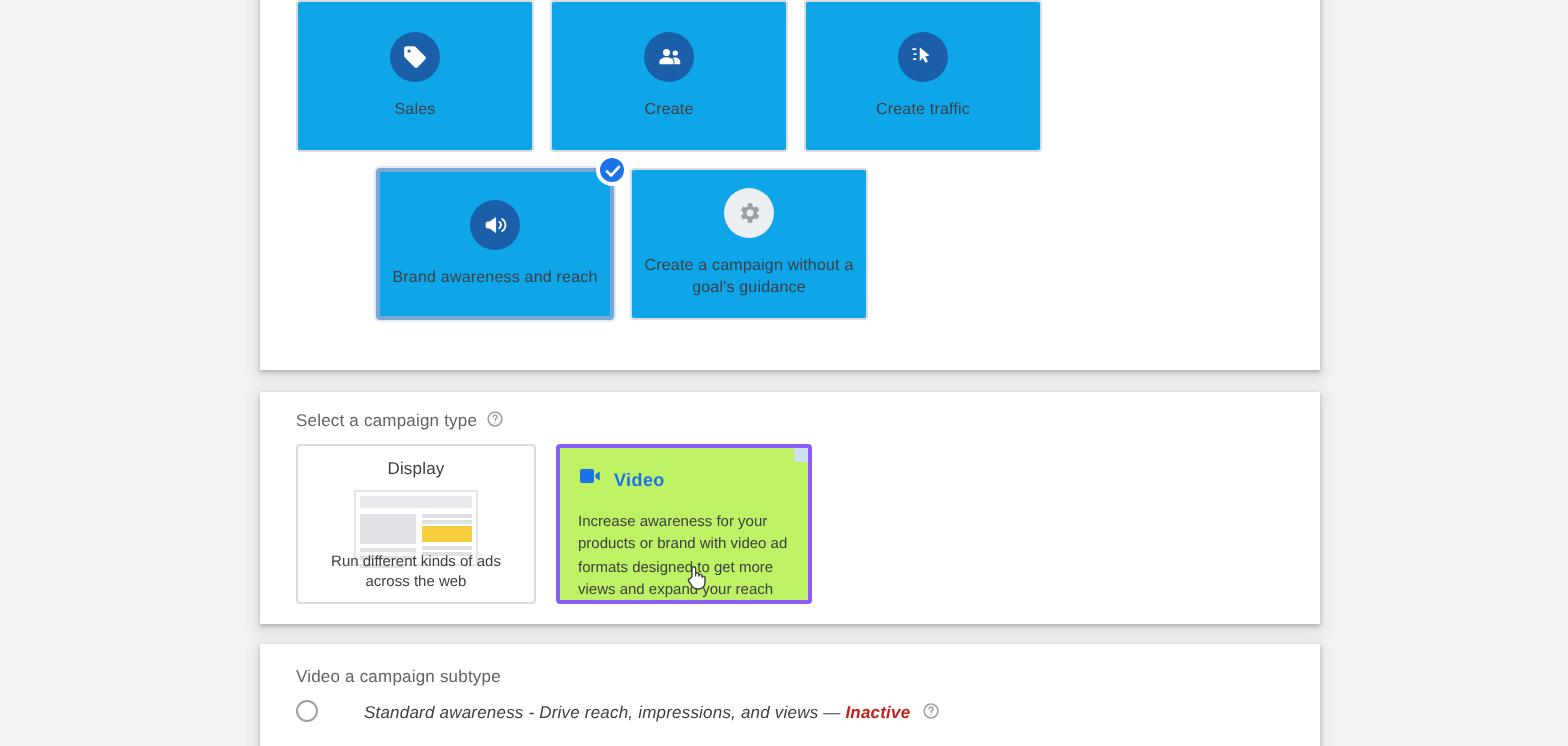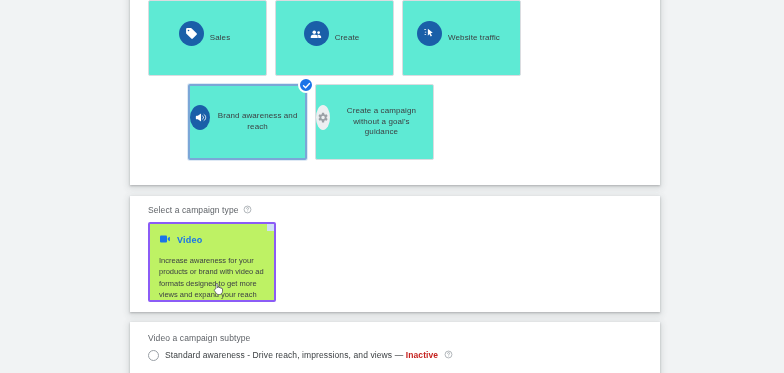--- a/index.html
+++ b/index.html
@@ -34,23 +34,23 @@
     width: 494px;
     display: flex;
     flex-wrap: wrap;
     gap: 8px 8px;
   }
   .goal-card {
     width: 119px;
     height: 76px;
     border: 1px solid #dadce0;
     border-radius: 2px;
-    background: #5eead4;
-    display: flex;
-    flex-direction: row;
+    background: #0ea5e9;
+    display: flex;
+    flex-direction: column;
     align-items: center;
     justify-content: center;
     position: relative;
     cursor: pointer;
   }
   .goal-card.selected {
     border: 2px solid #7ba7d7;
     box-shadow: 0 0 0 1px rgba(123,167,215,.25);
     margin-left: 40px;
   }
@@ -194,21 +194,23 @@
     width: 12px; height: 14px;
     color: #3c4043;
   }
   .cursor-hand svg { display:block; }
 
   
   .radio-row {
     position: absolute;
     left: 18px; top: 28px;
     display: flex;
-    gap: 6px;
+    align-items: center;
+    gap: 23px;
+    font-style: italic;
   }
   .radio {
     width: 11px; height: 11px;
     border: 1px solid #9aa0a6;
     border-radius: 50%;
     flex: 0 0 auto;
     cursor: pointer;
   }
   .radio-text {
     font-size: 8.5px;
@@ -252,21 +254,21 @@
 
       <div class="goal-card">
         <span class="goal-icon">
           <svg width="13" height="13" viewBox="0 0 24 24" fill="#ffffff">
             <path d="M9 3l9 7.5-4 1 2.6 4.6-2.3 1.3L11.7 13 9 16z"></path>
             <rect x="2" y="4" width="4" height="1.6" rx=".8"></rect>
             <rect x="3.2" y="8.6" width="3" height="1.6" rx=".8"></rect>
             <rect x="2.6" y="13.2" width="3.4" height="1.6" rx=".8"></rect>
           </svg>
         </span>
-        <div class="goal-label">Website traffic</div>
+        <div class="goal-label">Create traffic</div>
       </div>
 
 
       <div class="goal-card selected">
         <span class="check-badge">
           <svg width="9" height="9" viewBox="0 0 24 24" fill="none" stroke="#ffffff" stroke-width="3.6" stroke-linecap="round" stroke-linejoin="round">
             <polyline points="4,12.5 9.5,18 20,6.5"></polyline>
           </svg>
         </span>
         <span class="goal-icon">
@@ -299,20 +301,42 @@
         <svg width="9" height="9" viewBox="0 0 24 24" fill="none" stroke="#9aa0a6" stroke-width="2">
           <circle cx="12" cy="12" r="9.2"></circle>
           <path d="M9.5 9.2a2.6 2.6 0 1 1 3.1 2.6v1.8" stroke-linecap="round"></path>
           <circle cx="12" cy="17" r=".9" fill="#9aa0a6" stroke="none"></circle>
         </svg>
       </span>
     </div>
 
     <div class="type-row">
 
+      <div class="type-card">
+        <div class="type-title">Display</div>
+        <div class="thumb">
+          <div class="bar-top"></div>
+          <div class="body">
+            <div class="col-l">
+              <div class="blk big"></div>
+              <div class="blk ln"></div>
+              <div class="blk ln"></div>
+              <div class="blk ln2"></div>
+            </div>
+            <div class="col-r">
+              <div class="blk rl"></div>
+              <div class="blk rl"></div>
+              <div class="ad"></div>
+              <div class="blk rl"></div>
+              <div class="blk rl"></div>
+            </div>
+          </div>
+        </div>
+        <div class="type-foot">Run different kinds of ads across the web</div>
+      </div>
 
       <div class="type-card wide">
         <span class="corner-mark"></span>
         <div class="video-head">
           <span>
             <svg width="12" height="12" viewBox="0 0 24 24" fill="#1a73e8">
               <rect x="2" y="5" width="14" height="14" rx="2"></rect>
               <path d="M17.5 10.2l4.2-2.6v8.8l-4.2-2.6z"></path>
             </svg>
           </span>

